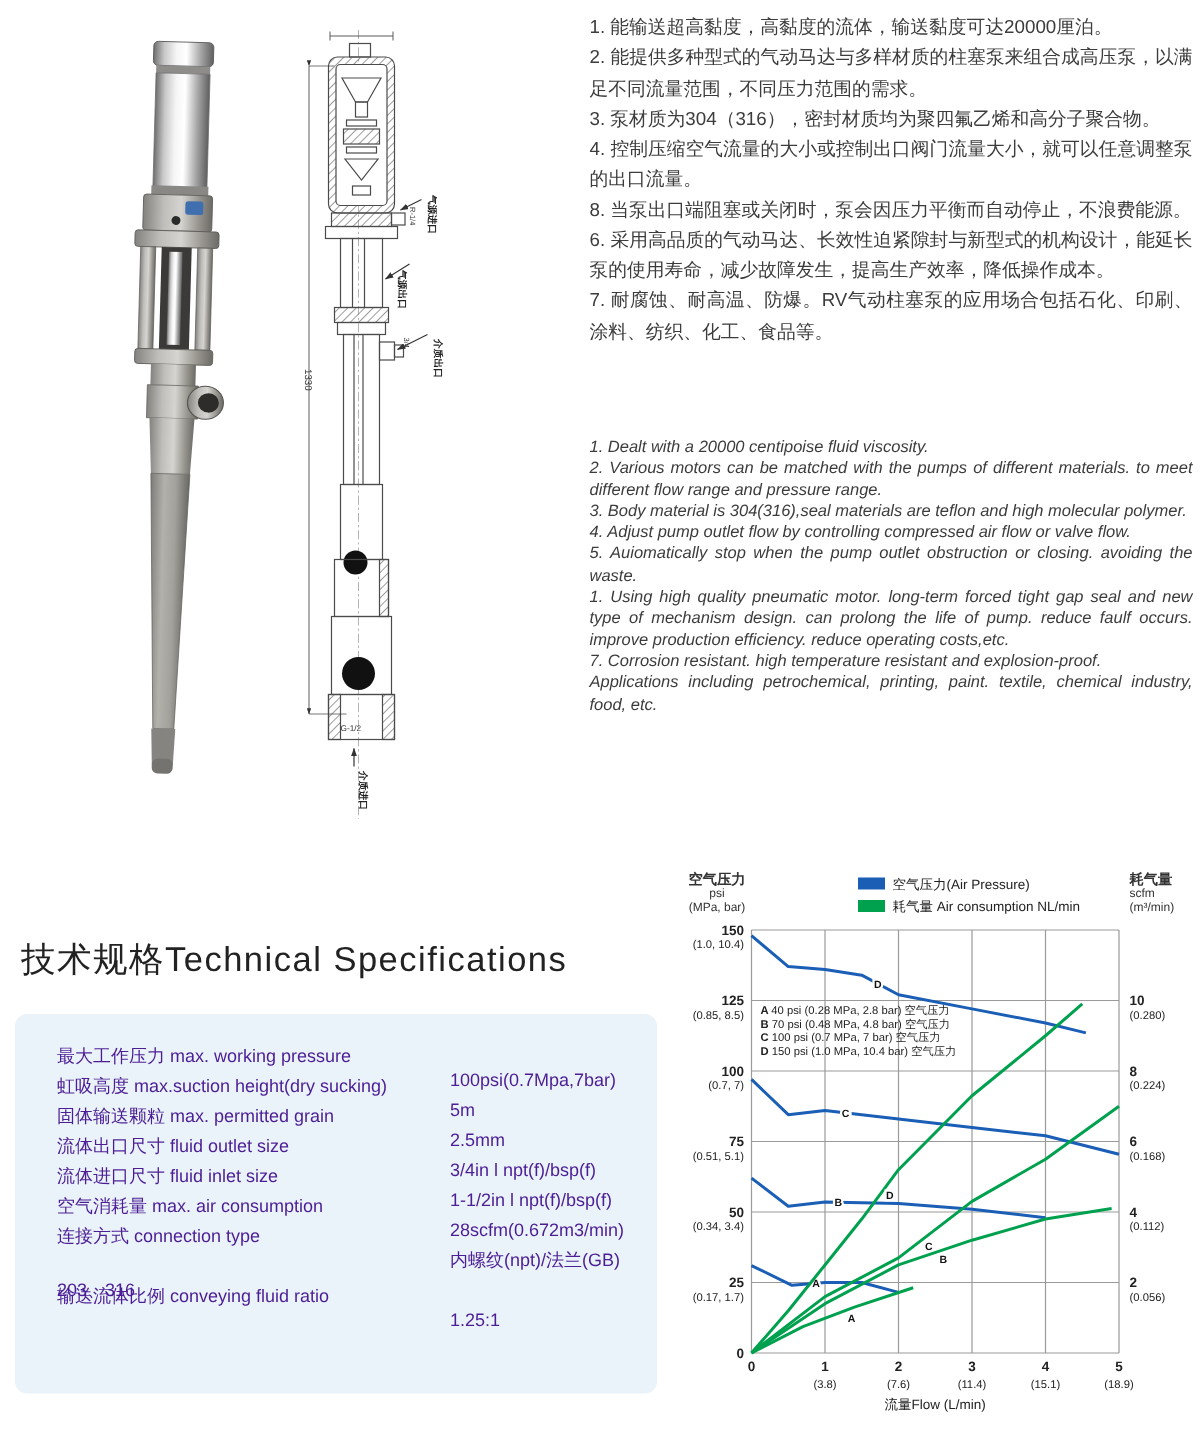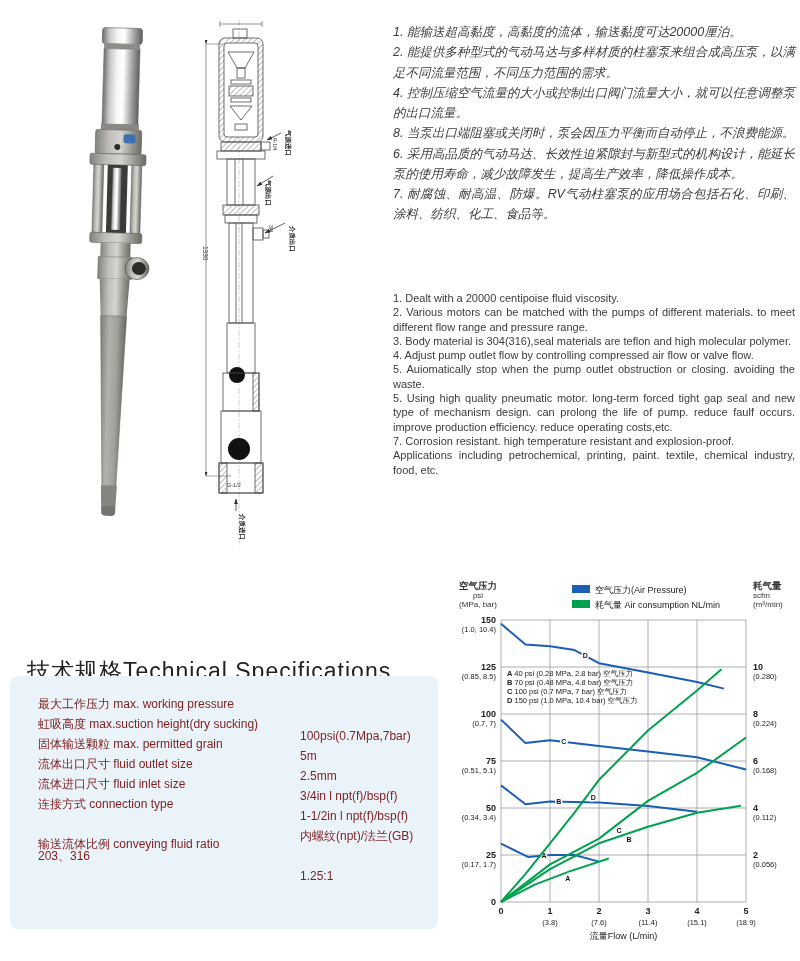--- a/index.html
+++ b/index.html
@@ -1,30 +1,30 @@
 <!DOCTYPE html>
 <html><head>
 <meta charset="utf-8">
 <style>
   html,body{margin:0;padding:0;background:#fff;}
   .page{position:relative;width:800px;height:961px;background:#ffffff;overflow:hidden;
         font-family:"Liberation Sans","DejaVu Sans",sans-serif;color:#3a3a3a;}
   .abs{position:absolute;}
   
-  .cn-list{left:393px;top:22px;width:402px;font-size:12.5px;line-height:1.62;
-           text-align:justify;color:#3c3c3c;font-style:italic;}
+  .cn-list{left:393px;top:8px;width:402px;font-size:12.5px;line-height:1.62;
+           text-align:justify;color:#3c3c3c;}
   .cn-list p{margin:0;}
   .en-list{left:393px;top:291px;width:402px;font-size:11px;line-height:1.3;
            text-align:justify;color:#3c3c3c;}
-  .en-list p{margin:0;}
+  .en-list p{margin:0;font-style:italic;}
   
-  .spec-title{left:27px;top:624px;font-size:23px;color:#222;letter-spacing:1px;margin-top:32px;}
+  .spec-title{left:14px;top:624px;font-size:23px;color:#222;letter-spacing:1px;}
   .spec-table{left:10px;top:676px;width:428px;height:253px;background:#e9f3f9;
               border-radius:8px;padding-top:18px;box-sizing:border-box;}
-  .spec-row{display:flex;height:20px;line-height:20px;padding-left:28px;font-size:12px;color:#7f1d1d;}
+  .spec-row{display:flex;height:20px;line-height:20px;padding-left:28px;font-size:12px;color:#4c1d95;align-items:center;}
   .spec-row .lab{width:262px;}
   .spec-row .val{flex:1;margin-top:32px;}
   
   svg text{font-family:"Liberation Sans","DejaVu Sans",sans-serif;}
   .halo{paint-order:stroke;stroke:#ffffff;stroke-width:3px;font-weight:bold;}
 </style>
 </head>
 <body>
 
 <div class="page">
@@ -153,32 +153,33 @@
     <text transform="rotate(90 73 174)" x="73" y="174" font-size="6.5" fill="#222" font-weight="bold">气源出口</text>
     <text transform="rotate(90 76 219)" x="76" y="219" font-size="5" fill="#333">3/4</text>
     <text transform="rotate(90 97 220)" x="97" y="220" font-size="6.5" fill="#222" font-weight="bold">介质出口</text>
     <text x="34" y="481" font-size="5.5" fill="#333">G-1/2</text>
     <text transform="rotate(90 47 508)" x="47" y="508" font-size="6.5" fill="#222" font-weight="bold">介质进口</text>
   </svg>
 
   <div class="abs cn-list" id="cnList">
       <p>1. 能输送超高黏度，高黏度的流体，输送黏度可达20000厘泊。</p>
       <p>2. 能提供多种型式的气动马达与多样材质的柱塞泵来组合成高压泵，以满足不同流量范围，不同压力范围的需求。</p>
+      <p>3. 泵材质为304（316），密封材质均为聚四氟乙烯和高分子聚合物。</p>
       <p>4. 控制压缩空气流量的大小或控制出口阀门流量大小，就可以任意调整泵的出口流量。</p>
       <p>8. 当泵出口端阻塞或关闭时，泵会因压力平衡而自动停止，不浪费能源。</p>
       <p>6. 采用高品质的气动马达、长效性迫紧隙封与新型式的机构设计，能延长泵的使用寿命，减少故障发生，提高生产效率，降低操作成本。</p>
       <p>7. 耐腐蚀、耐高温、防爆。RV气动柱塞泵的应用场合包括石化、印刷、涂料、纺织、化工、食品等。</p>
     </div>
   <div class="abs en-list" id="enList">
       <p>1. Dealt with a 20000 centipoise fluid viscosity.</p>
       <p>2. Various motors can be matched with the pumps of different materials. to meet different flow range and pressure range.</p>
       <p>3. Body material is 304(316),seal materials are teflon and high molecular polymer.</p>
       <p>4. Adjust pump outlet flow by controlling compressed air flow or valve flow.</p>
       <p>5. Auiomatically stop when the pump outlet obstruction or closing. avoiding the waste.</p>
-      <p>5. Using high quality pneumatic motor. long-term forced tight gap seal and new type of mechanism design. can prolong the life of pump. reduce faulf occurs. improve production efficiency. reduce operating costs,etc.</p>
+      <p>1. Using high quality pneumatic motor. long-term forced tight gap seal and new type of mechanism design. can prolong the life of pump. reduce faulf occurs. improve production efficiency. reduce operating costs,etc.</p>
       <p>7. Corrosion resistant. high temperature resistant and explosion-proof.</p>
       <p>Applications including petrochemical, printing, paint. textile, chemical industry, food, etc.</p>
     </div>
 
   <div class="abs spec-title">
     <span>技术规格Technical Specifications</span>
   </div>
   <div class="abs spec-table" id="specTable">
       <div class="spec-row">
         <span class="lab">最大工作压力 max. working pressure</span>
@@ -192,20 +193,24 @@
         <span class="lab">固体输送颗粒 max. permitted grain</span>
         <span class="val">2.5mm</span>
       </div>
       <div class="spec-row">
         <span class="lab">流体出口尺寸 fluid outlet size</span>
         <span class="val">3/4in l npt(f)/bsp(f)</span>
       </div>
       <div class="spec-row">
         <span class="lab">流体进口尺寸 fluid inlet size</span>
         <span class="val">1-1/2in l npt(f)/bsp(f)</span>
+      </div>
+      <div class="spec-row">
+        <span class="lab">空气消耗量 max. air consumption</span>
+        <span class="val">28scfm(0.672m3/min)</span>
       </div>
       <div class="spec-row">
         <span class="lab">连接方式 connection type</span>
         <span class="val">内螺纹(npt)/法兰(GB)</span>
       </div>
       <div class="spec-row">
         <span class="val">203、316</span>
       </div>
       <div class="spec-row">
         <span class="lab">输送流体比例 conveying fluid ratio</span>

